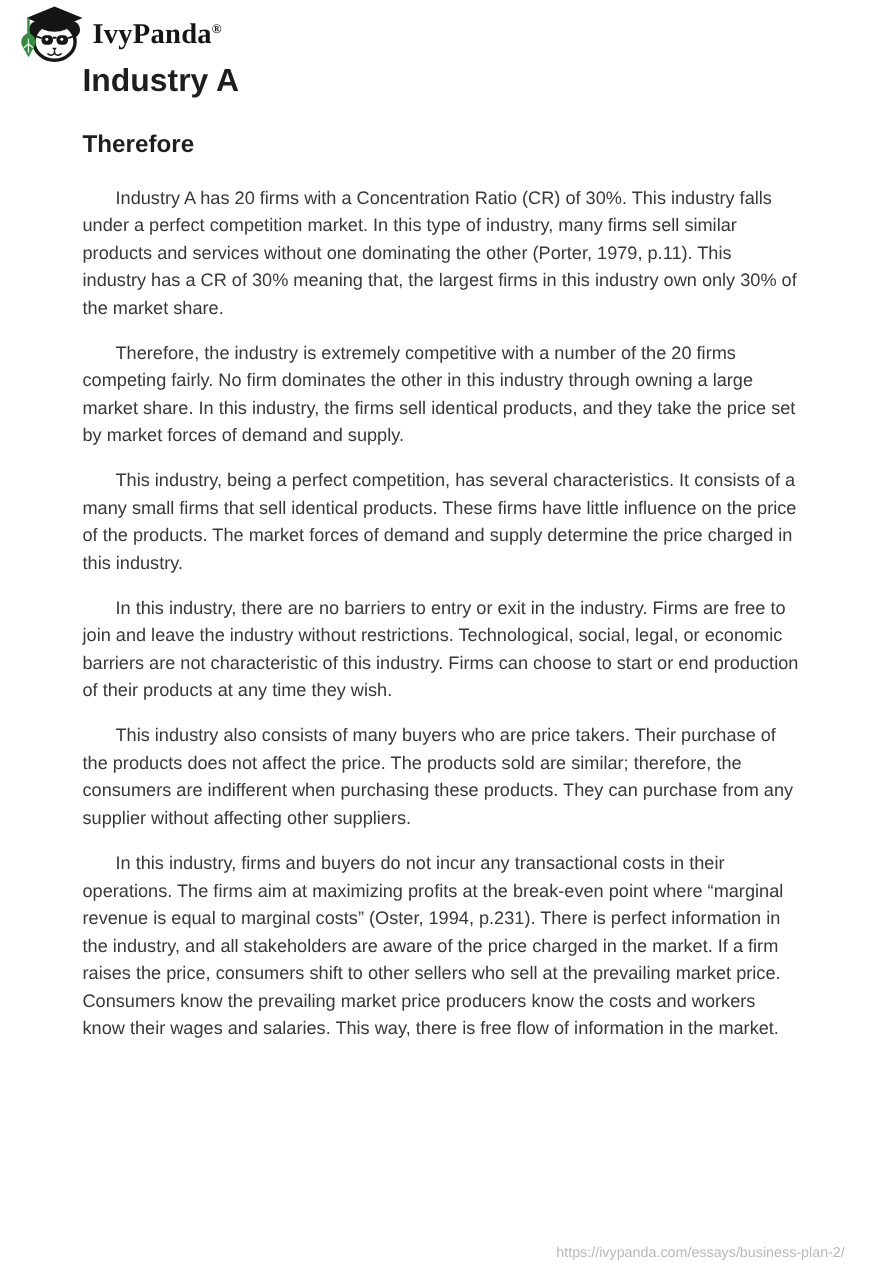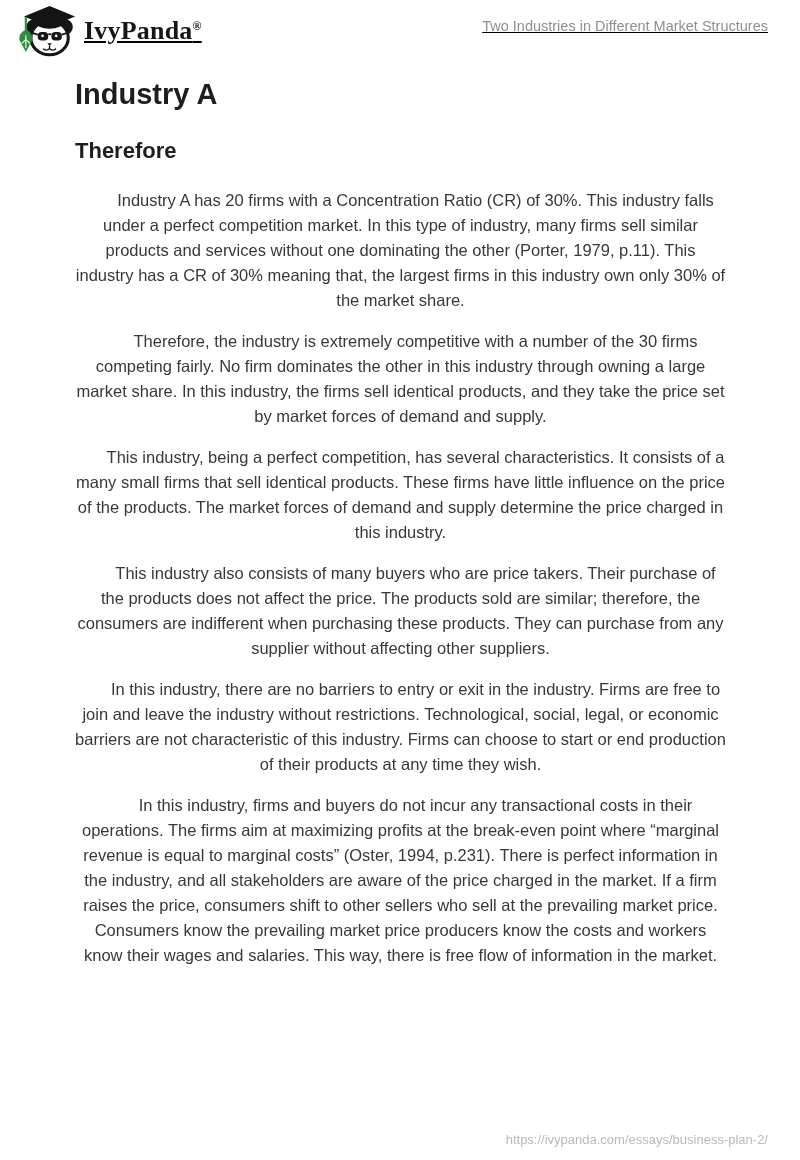--- a/index.html
+++ b/index.html
@@ -9,25 +9,23 @@
     width: 800px;
     height: 1160px;
     background: #ffffff;
     margin: 0 auto;
     font-family: "Liberation Sans", "DejaVu Sans", sans-serif;
     overflow: hidden;
   }
   
   .header {
     display: flex;
-    justify-content: space-between;
     align-items: center;
     padding: 4px 32px 0 14px;
     height: 58px;
-    text-decoration: underline;
   }
   .brand {
     display: flex;
     align-items: center;
     gap: 8px;
   }
   .brand-text {
     font-family: "Liberation Serif", "DejaVu Serif", serif;
     font-weight: 700;
     font-size: 26px;
@@ -43,40 +41,38 @@
     font-size: 14.5px;
     color: #8f8f8f;
     margin-top: -10px;
   }
   
   .content {
     padding: 0 74px 0 75px;
     color: #3a3a3a;
   }
   .content h1 {
-    margin-top: 20px;
     font-size: 29px;
     line-height: 1.15;
     font-weight: 700;
     color: #1e1e1e;
   }
   .content h2 {
     margin-top: 27px;
     font-size: 22px;
     line-height: 1.2;
     font-weight: 700;
     color: #1e1e1e;
   }
   .content p {
     margin-top: 16px;
     font-size: 16.5px;
     line-height: 25px;
     text-indent: 30px;
     color: #383838;
-    text-align: center;
   }
   .content h2 + p { margin-top: 23px; }
   
   .footer {
     position: absolute;
     right: 32px;
     bottom: 12px;
   }
   .footer a {
     font-size: 13px;
@@ -111,33 +107,32 @@
 
         <polygon points="39,1 67,12.5 39,24 11,12.5" fill="#141414"></polygon>
         <path d="M27 17 L27 23.5 Q39 28.5 51 23.5 L51 17 Z" fill="#141414"></path>
 
         <line x1="13" y1="13" x2="13" y2="31" stroke="#2f8f3c" stroke-width="2.4"></line>
         <path d="M13 27 C19 29.5 21.5 34.5 19.5 39.5 L13 51.5 L6.5 39.5 C4.5 34.5 7 29.5 13 27 Z" fill="#2f8f3c"></path>
         <path d="M13 33 v14 M13 38 l4.5 4 M13 38 l-4.5 4" stroke="#ffffff" stroke-width="1.2" fill="none"></path>
       </svg>
       <span class="brand-text"><span>IvyPanda</span><sup>®</sup></span>
     </div>
-    <div class="doc-title">Two Industries in Different Market Structures</div>
   </header>
 
   <main class="content">
     <h1>Industry A</h1>
 
     <h2>Therefore</h2>
     <p>Industry A has 20 firms with a Concentration Ratio (CR) of 30%. This industry falls under a perfect competition market. In this type of industry, many firms sell similar products and services without one dominating the other (Porter, 1979, p.11). This industry has a CR of 30% meaning that, the largest firms in this industry own only 30% of the market share.</p>
-    <p>Therefore, the industry is extremely competitive with a number of the 30 firms competing fairly. No firm dominates the other in this industry through owning a large market share. In this industry, the firms sell identical products, and they take the price set by market forces of demand and supply.</p>
+    <p>Therefore, the industry is extremely competitive with a number of the 20 firms competing fairly. No firm dominates the other in this industry through owning a large market share. In this industry, the firms sell identical products, and they take the price set by market forces of demand and supply.</p>
 
     <p>This industry, being a perfect competition, has several characteristics. It consists of a many small firms that sell identical products. These firms have little influence on the price of the products. The market forces of demand and supply determine the price charged in this industry.</p>
+    <p>In this industry, there are no barriers to entry or exit in the industry. Firms are free to join and leave the industry without restrictions. Technological, social, legal, or economic barriers are not characteristic of this industry. Firms can choose to start or end production of their products at any time they wish.</p>
     <p>This industry also consists of many buyers who are price takers. Their purchase of the products does not affect the price. The products sold are similar; therefore, the consumers are indifferent when purchasing these products. They can purchase from any supplier without affecting other suppliers.</p>
-    <p>In this industry, there are no barriers to entry or exit in the industry. Firms are free to join and leave the industry without restrictions. Technological, social, legal, or economic barriers are not characteristic of this industry. Firms can choose to start or end production of their products at any time they wish.</p>
     <p>In this industry, firms and buyers do not incur any transactional costs in their operations. The firms aim at maximizing profits at the break-even point where “marginal revenue is equal to marginal costs” (Oster, 1994, p.231). There is perfect information in the industry, and all stakeholders are aware of the price charged in the market. If a firm raises the price, consumers shift to other sellers who sell at the prevailing market price. Consumers know the prevailing market price producers know the costs and workers know their wages and salaries. This way, there is free flow of information in the market.</p>
   </main>
 
   <footer class="footer">
     <a href="#">https://ivypanda.com/essays/business-plan-2/</a>
   </footer>
 
 </div>
 
 </body></html>

